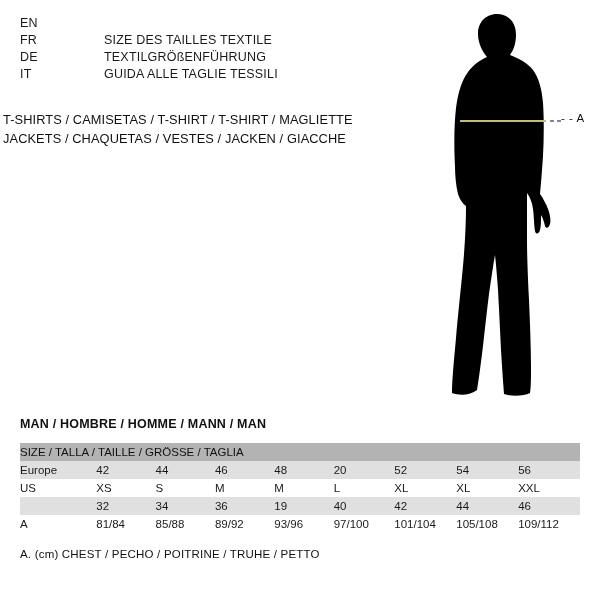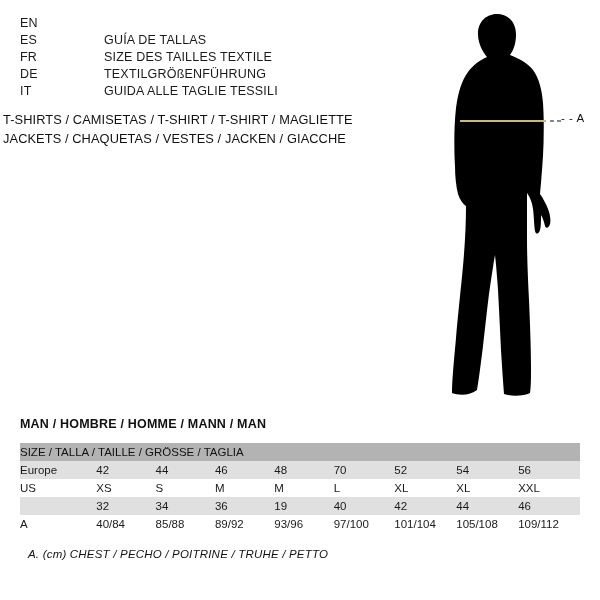--- a/index.html
+++ b/index.html
@@ -121,40 +121,35 @@
     padding-left: 4px;
     width: 86px;
   }
   td.val-cell {
     width: 67px;
     text-align: left;
   }
 
   .footnote {
     position: absolute;
-    left: 28px;
+    left: 20px;
     top: 548px;
     font-size: 11.5px;
     letter-spacing: 0.2px;
     color: #111;
-    font-style: italic;
   }
 </style>
 </head>
 <body>
 
 <div class="page">
 
   <div class="lang-block">
     <div class="lang-row">
       <span class="lang-code">EN</span>
-    </div>
-    <div class="lang-row">
-      <span class="lang-code">ES</span>
-      <span class="lang-text">GUÍA DE TALLAS</span>
     </div>
     <div class="lang-row">
       <span class="lang-code">FR</span>
       <span class="lang-text">SIZE DES TAILLES TEXTILE</span>
     </div>
     <div class="lang-row">
       <span class="lang-code">DE</span>
       <span class="lang-text">TEXTILGRÖßENFÜHRUNG</span>
     </div>
     <div class="lang-row">
@@ -226,21 +221,21 @@
       <tr class="header-row">
         <td class="label-cell" colspan="9">SIZE / TALLA / TAILLE / GRÖSSE / TAGLIA</td>
       </tr>
 
       <tr class="shade-row">
         <td class="label-cell">Europe</td>
         <td class="val-cell">42</td>
         <td class="val-cell">44</td>
         <td class="val-cell">46</td>
         <td class="val-cell">48</td>
-        <td class="val-cell">70</td>
+        <td class="val-cell">20</td>
         <td class="val-cell">52</td>
         <td class="val-cell">54</td>
         <td class="val-cell">56</td>
       </tr>
 
       <tr class="plain-row">
         <td class="label-cell">US</td>
         <td class="val-cell">XS</td>
         <td class="val-cell">S</td>
         <td class="val-cell">M</td>
@@ -258,21 +253,21 @@
         <td class="val-cell">36</td>
         <td class="val-cell">19</td>
         <td class="val-cell">40</td>
         <td class="val-cell">42</td>
         <td class="val-cell">44</td>
         <td class="val-cell">46</td>
       </tr>
 
       <tr class="plain-row">
         <td class="label-cell">A</td>
-        <td class="val-cell">40/84</td>
+        <td class="val-cell">81/84</td>
         <td class="val-cell">85/88</td>
         <td class="val-cell">89/92</td>
         <td class="val-cell">93/96</td>
         <td class="val-cell">97/100</td>
         <td class="val-cell">101/104</td>
         <td class="val-cell">105/108</td>
         <td class="val-cell">109/112</td>
       </tr>
     </tbody>
   </table>

